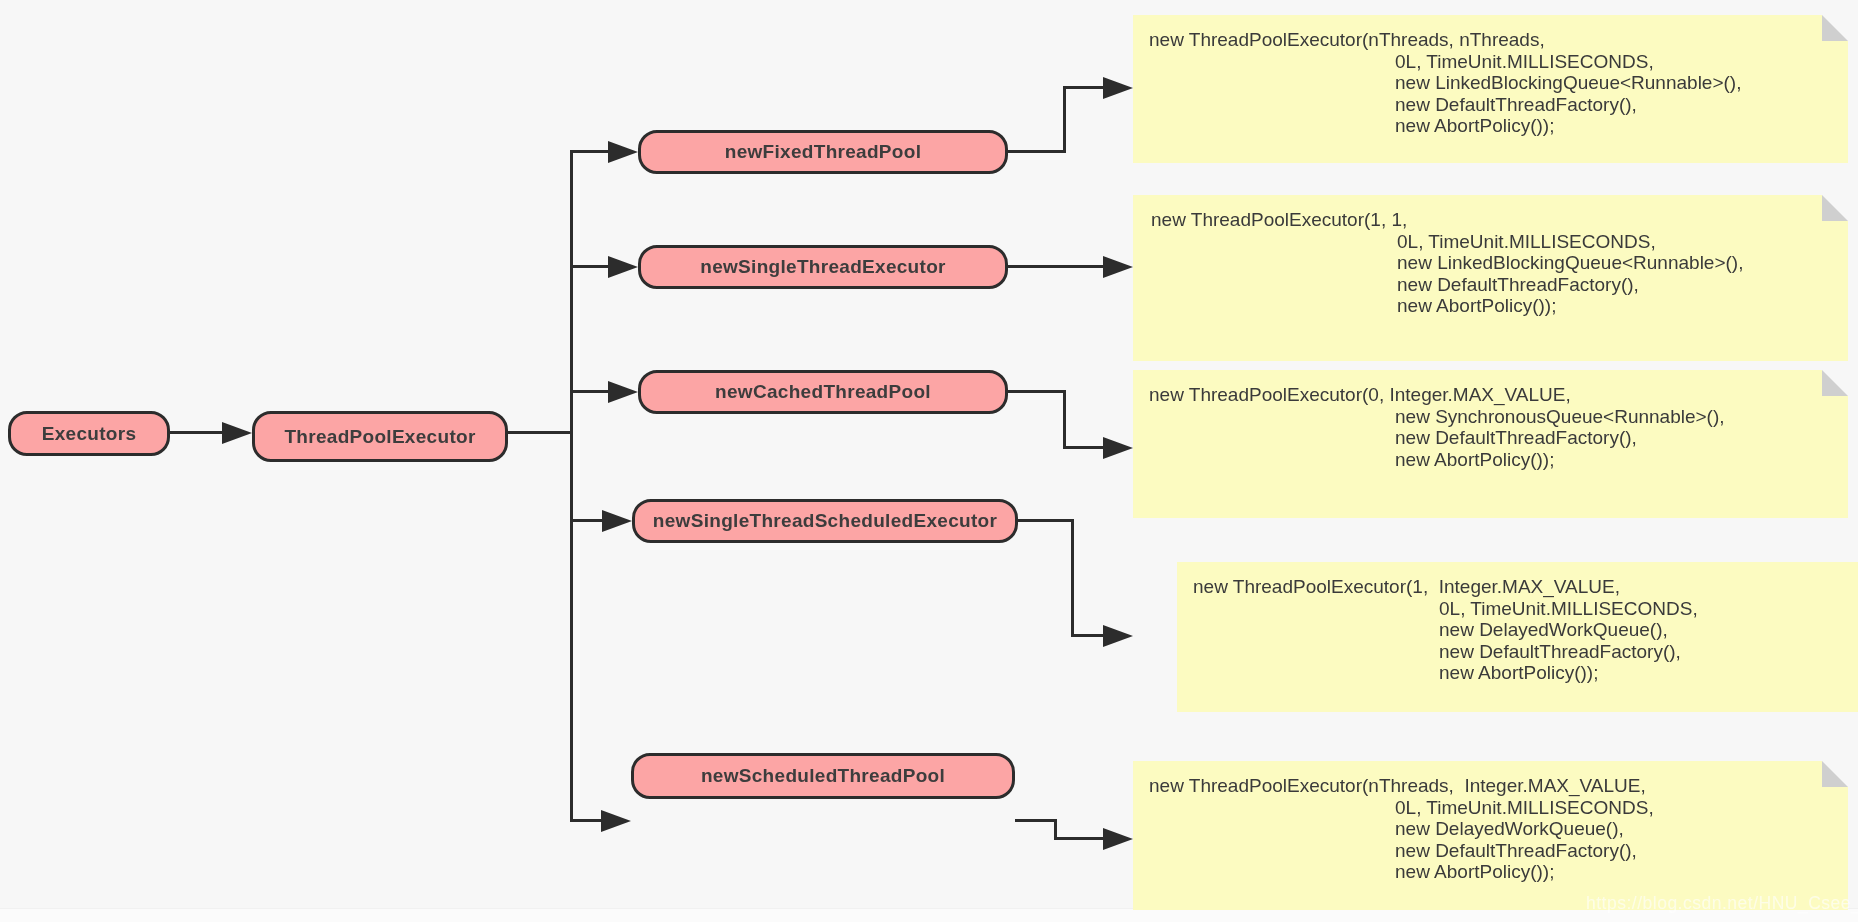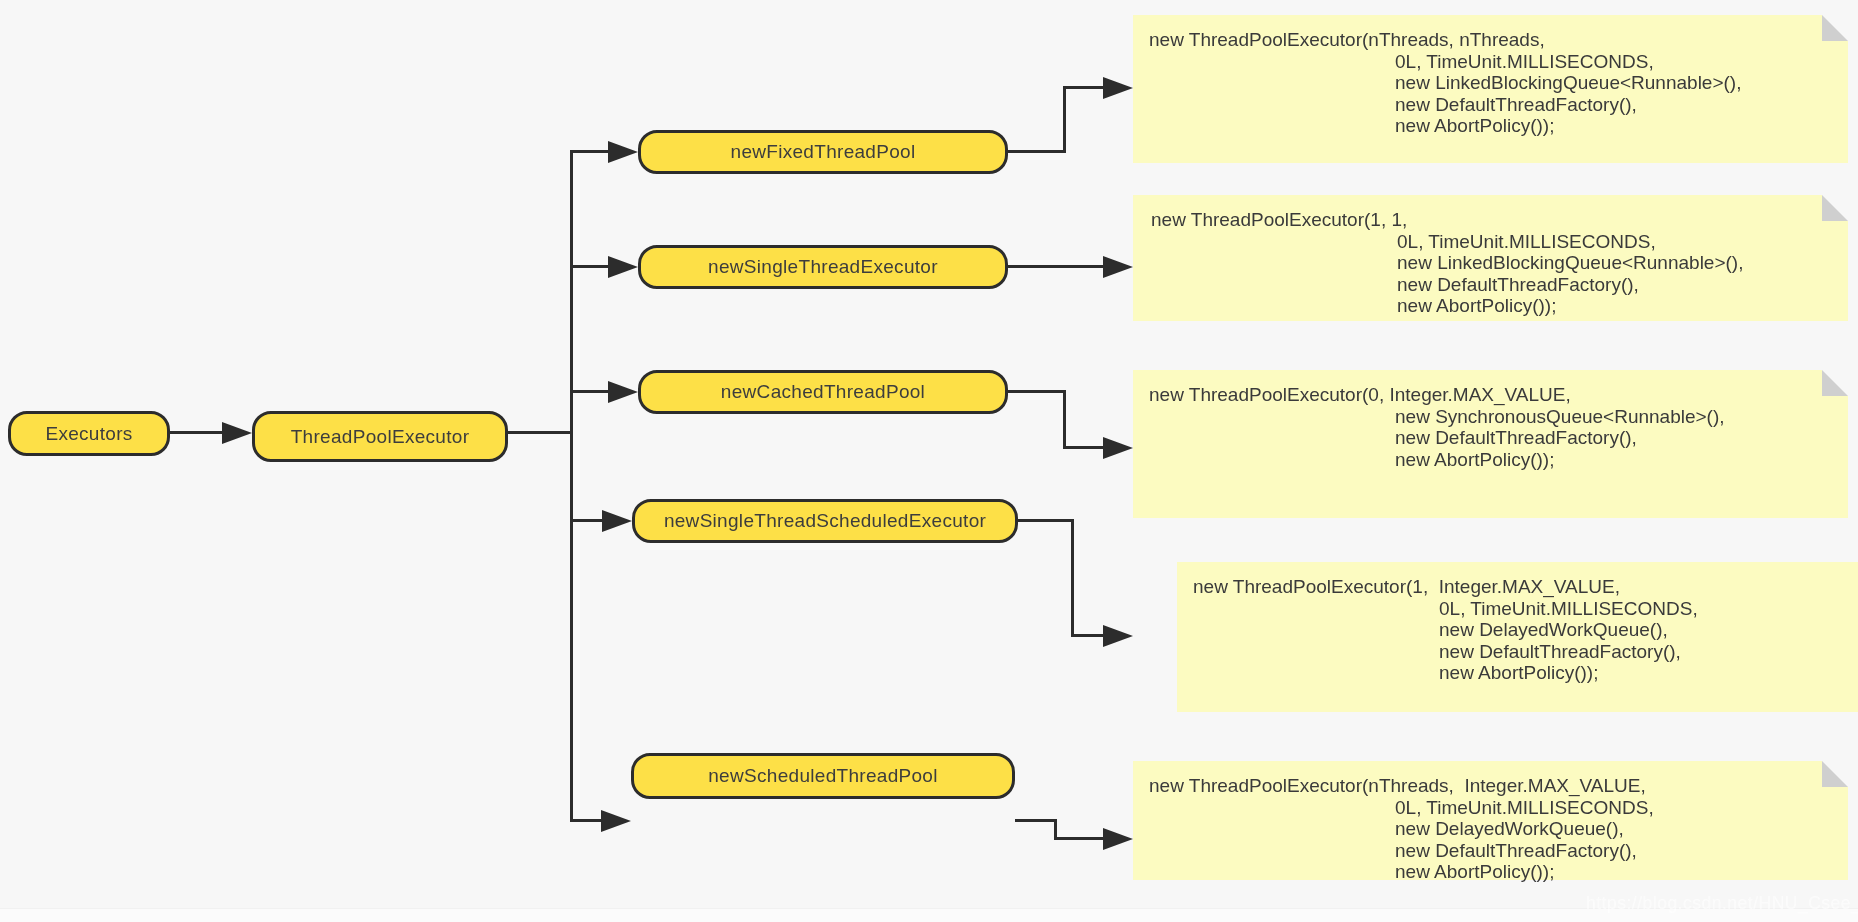--- a/index.html
+++ b/index.html
@@ -13,27 +13,28 @@
     background:#f7f7f7;
     overflow:hidden;
   }
   .bottom-band{
     position:absolute;left:0;top:908px;width:1858px;height:14px;
     background:#fbfbfb;border-top:1px solid #f1f1f1;
   }
   
   .node{
     position:absolute;
-    background:#fde047;
+    background:#fca5a5;
     border:3px solid #2c2c2c;
     border-radius:19px;
     box-sizing:border-box;
     display:flex;align-items:center;justify-content:center;
     font-size:19px;color:#3d3d3d;letter-spacing:0.3px;
     white-space:nowrap;
+    font-weight:bold;
   }
   
   .seg{position:absolute;background:#2c2c2c;}
   .arrow{
     position:absolute;width:0;height:0;
     border-top:11px solid transparent;
     border-bottom:11px solid transparent;
     border-left:30px solid #2c2c2c;
   }
   
@@ -135,21 +136,21 @@
 
   <div class="note" style="top:15px;height:148px;">
     <div class="fold"></div>
     <div class="code-line">new ThreadPoolExecutor(nThreads, nThreads,</div>
     <div class="code-line indent">0L, TimeUnit.MILLISECONDS,</div>
     <div class="code-line indent">new LinkedBlockingQueue&lt;Runnable&gt;(),</div>
     <div class="code-line indent">new DefaultThreadFactory(),</div>
     <div class="code-line indent">new AbortPolicy());</div>
   </div>
 
-  <div class="note" style="top:195px;height:126px;padding-left:18px;">
+  <div class="note" style="top:195px;height:166px;padding-left:18px;">
     <div class="fold"></div>
     <div class="code-line">new ThreadPoolExecutor(1, 1,</div>
     <div class="code-line indent">0L, TimeUnit.MILLISECONDS,</div>
     <div class="code-line indent">new LinkedBlockingQueue&lt;Runnable&gt;(),</div>
     <div class="code-line indent">new DefaultThreadFactory(),</div>
     <div class="code-line indent">new AbortPolicy());</div>
   </div>
 
   <div class="note" style="top:370px;height:148px;">
     <div class="fold"></div>
@@ -161,21 +162,21 @@
 
   <div class="note" style="top:562px;height:150px;margin-left:44px;">
     <div class="fold"></div>
     <div class="code-line">new ThreadPoolExecutor(1,  Integer.MAX_VALUE,</div>
     <div class="code-line indent">0L, TimeUnit.MILLISECONDS,</div>
     <div class="code-line indent">new DelayedWorkQueue(),</div>
     <div class="code-line indent">new DefaultThreadFactory(),</div>
     <div class="code-line indent">new AbortPolicy());</div>
   </div>
 
-  <div class="note" style="top:761px;height:119px;">
+  <div class="note" style="top:761px;height:149px;">
     <div class="fold"></div>
     <div class="code-line">new ThreadPoolExecutor(nThreads,  Integer.MAX_VALUE,</div>
     <div class="code-line indent">0L, TimeUnit.MILLISECONDS,</div>
     <div class="code-line indent">new DelayedWorkQueue(),</div>
     <div class="code-line indent">new DefaultThreadFactory(),</div>
     <div class="code-line indent">new AbortPolicy());</div>
   </div>
 
   <div class="watermark">https://blog.csdn.net/HNU_Csee_wjw</div>
 

